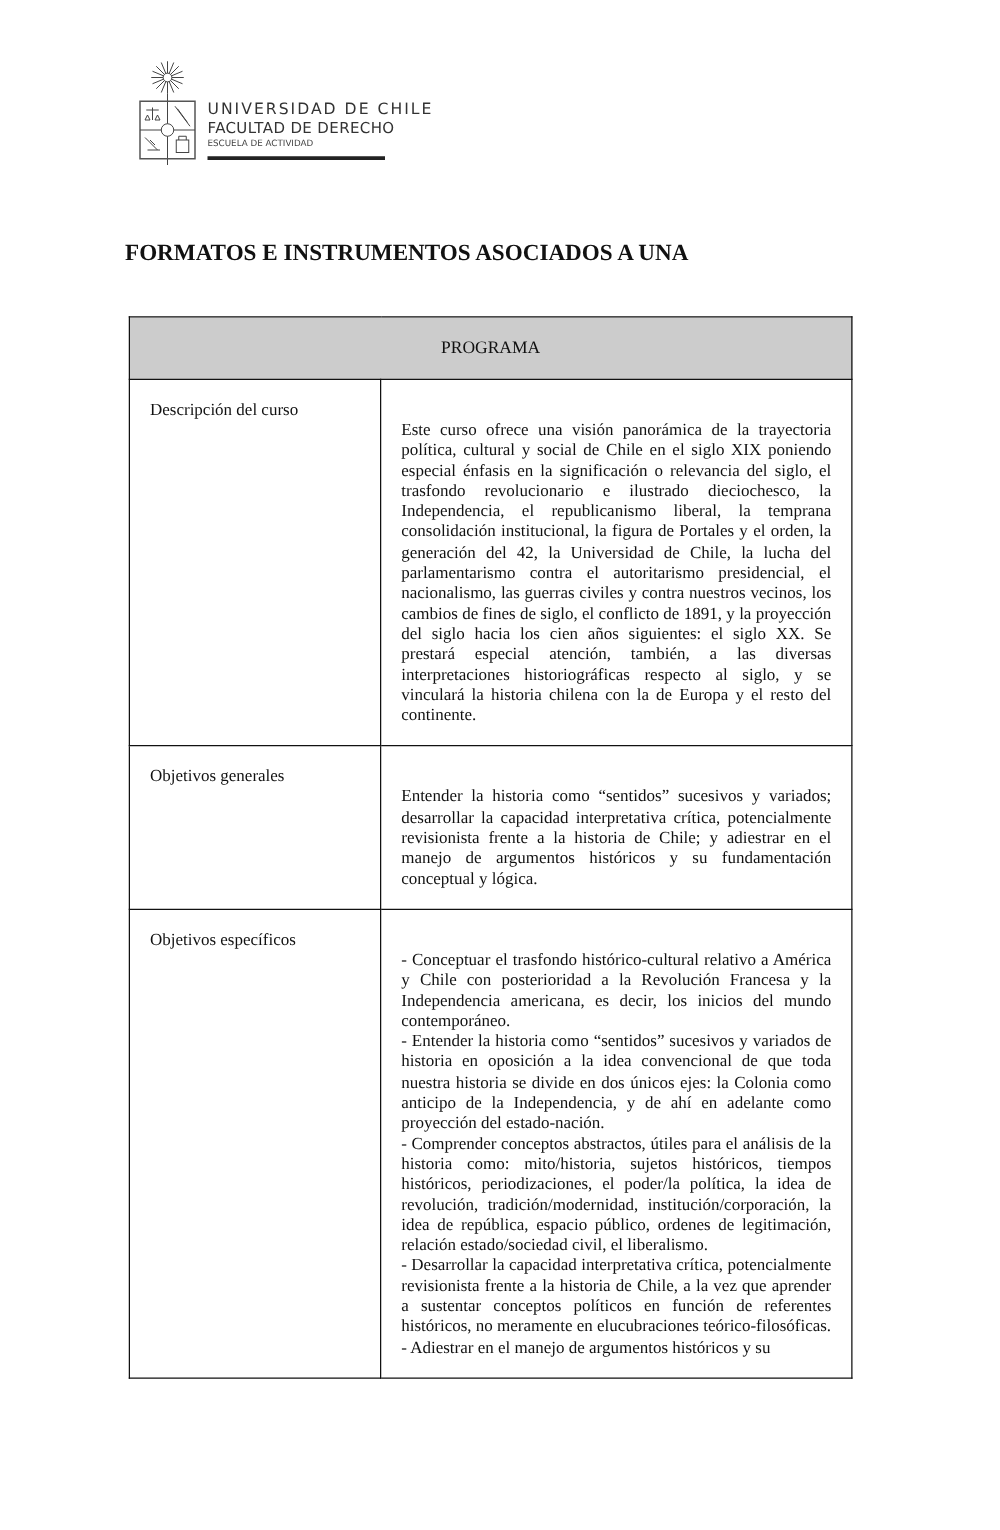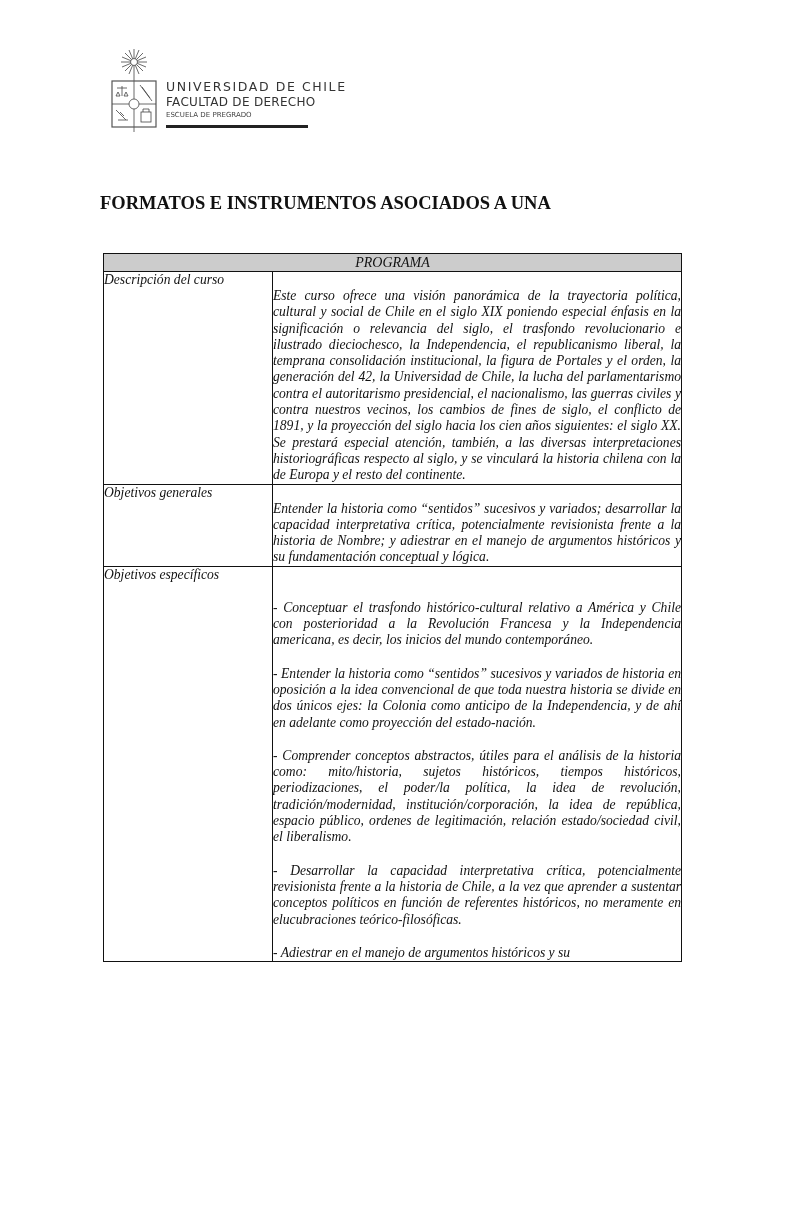--- a/index.html
+++ b/index.html
@@ -18,29 +18,29 @@
               font-family: "DejaVu Sans", "Liberation Sans", sans-serif;
               font-size: 7px; color: #444; white-space: nowrap; }
     .header-rule { position: absolute; left: 58px; top: 77px; width: 142px; height: 3px; background: #222; }
 
     .doc-title { position: absolute; left: 100px; top: 192px; width: 600px; text-align: left;
                  font-family: "Liberation Serif", "DejaVu Serif", serif; font-weight: bold;
                  font-size: 18.5px; line-height: 22px; color: #111; }
 
     table.program { position: absolute; left: 103px; top: 253px; width: 579px;
                     border-collapse: collapse; font-size: 13.6px; line-height: 16.3px; }
-    table.program td, table.program th { border: 1.5px solid #111; vertical-align: top; padding: 0; font-style: italic; }
+    table.program td, table.program th { border: 1.5px solid #111; vertical-align: top; padding: 16px; }
     th.prog-head { background: #cccccc; font-weight: normal; text-align: center;
                    font-size: 14px; height: 17px; line-height: 17px; }
     td.label { width: 168px; padding: 2px 6px 0 6px; }
     td.value { padding: 2px 6px 0 8px; text-align: justify; }
     td.value .spacer { height: 16px; }
     .pad-bottom { padding-bottom: 22px; }
     .para { text-align: justify; }
-    .obj-item { text-align: justify; margin-top: 17px; }
+    .obj-item { text-align: justify; }
   </style>
 </head>
 <body>
 
 <div class="header">
   <svg class="logo" viewBox="0 0 52 84">
     <g stroke="#444" stroke-width="0.8" fill="none">
       <g transform="translate(26,14)">
         <line x1="0" y1="-13" x2="0" y2="13"></line>
           <line x1="-13" y1="0" x2="13" y2="0"></line>
@@ -58,21 +58,21 @@
       <circle cx="26" cy="56" r="5" fill="#fff"></circle>
       <path d="M9 40 h10 M14 38 v10 M10 44 l-2 4 h4 z M18 44 l-2 4 h4 z"></path>
       <path d="M32 37 l12 16 M34 39 l8 11"></path>
       <path d="M8 62 l10 10 M10 72 h10 M12 64 l4 4"></path>
       <rect x="33" y="64" width="10" height="10"></rect>
       <path d="M35 64 v-3 h6 v3"></path>
     </g>
   </svg>
   <div class="inst-name">UNIVERSIDAD DE CHILE</div>
   <div class="faculty">FACULTAD DE DERECHO</div>
-  <div class="school">ESCUELA DE PREGRADO</div>
+  <div class="school">ESCUELA DE ACTIVIDAD</div>
   <div class="header-rule"></div>
 </div>
 
 <div class="doc-title">
   <div>FORMATOS E INSTRUMENTOS ASOCIADOS A UNA</div>
 </div>
 
 <table class="program">
   <tbody>
       <tr>
@@ -82,21 +82,21 @@
     <td class="label pad-bottom">Descripción del curso</td>
     <td class="value pad-bottom">
       <div class="spacer"></div>
       <div class="para">Este curso ofrece una visión panorámica de la trayectoria política, cultural y social de Chile en el siglo XIX poniendo especial énfasis en la significación o relevancia del siglo, el trasfondo revolucionario e ilustrado dieciochesco, la Independencia, el republicanismo liberal, la temprana consolidación institucional, la figura de Portales y el orden, la generación del 42, la Universidad de Chile, la lucha del parlamentarismo contra el autoritarismo presidencial, el nacionalismo, las guerras civiles y contra nuestros vecinos, los cambios de fines de siglo, el conflicto de 1891, y la proyección del siglo hacia los cien años siguientes: el siglo XX. Se prestará especial atención, también, a las diversas interpretaciones historiográficas respecto al siglo, y se vinculará la historia chilena con la de Europa y el resto del continente.</div>
     </td>
   </tr>
   <tr>
     <td class="label pad-bottom">Objetivos generales</td>
     <td class="value pad-bottom">
       <div class="spacer"></div>
-      <div class="para">Entender la historia como “sentidos” sucesivos y variados; desarrollar la capacidad interpretativa crítica, potencialmente revisionista frente a la historia de Nombre; y adiestrar en el manejo de argumentos históricos y su fundamentación conceptual y lógica.</div>
+      <div class="para">Entender la historia como “sentidos” sucesivos y variados; desarrollar la capacidad interpretativa crítica, potencialmente revisionista frente a la historia de Chile; y adiestrar en el manejo de argumentos históricos y su fundamentación conceptual y lógica.</div>
     </td>
   </tr>
   <tr>
     <td class="label">Objetivos específicos</td>
     <td class="value">
       <div class="spacer"></div>
       <div class="obj-item">-   Conceptuar el trasfondo histórico-cultural relativo a América y Chile con posterioridad a la Revolución Francesa y la Independencia americana, es decir, los inicios del mundo contemporáneo.</div>
       <div class="obj-item">-   Entender la historia como “sentidos” sucesivos y variados de historia en oposición a la idea convencional de que toda nuestra historia se divide en dos únicos ejes: la Colonia como anticipo de la Independencia, y de ahí en adelante como proyección del estado-nación.</div>
       <div class="obj-item">-   Comprender conceptos abstractos, útiles para el análisis de la historia como: mito/historia, sujetos históricos, tiempos históricos, periodizaciones, el poder/la política, la idea de revolución, tradición/modernidad, institución/corporación, la idea de república, espacio público, ordenes de legitimación, relación estado/sociedad civil, el liberalismo.</div>
       <div class="obj-item">-   Desarrollar la capacidad interpretativa crítica, potencialmente revisionista frente a la historia de Chile, a la vez que aprender a sustentar conceptos políticos en función de referentes históricos, no meramente en elucubraciones teórico-filosóficas.</div>

